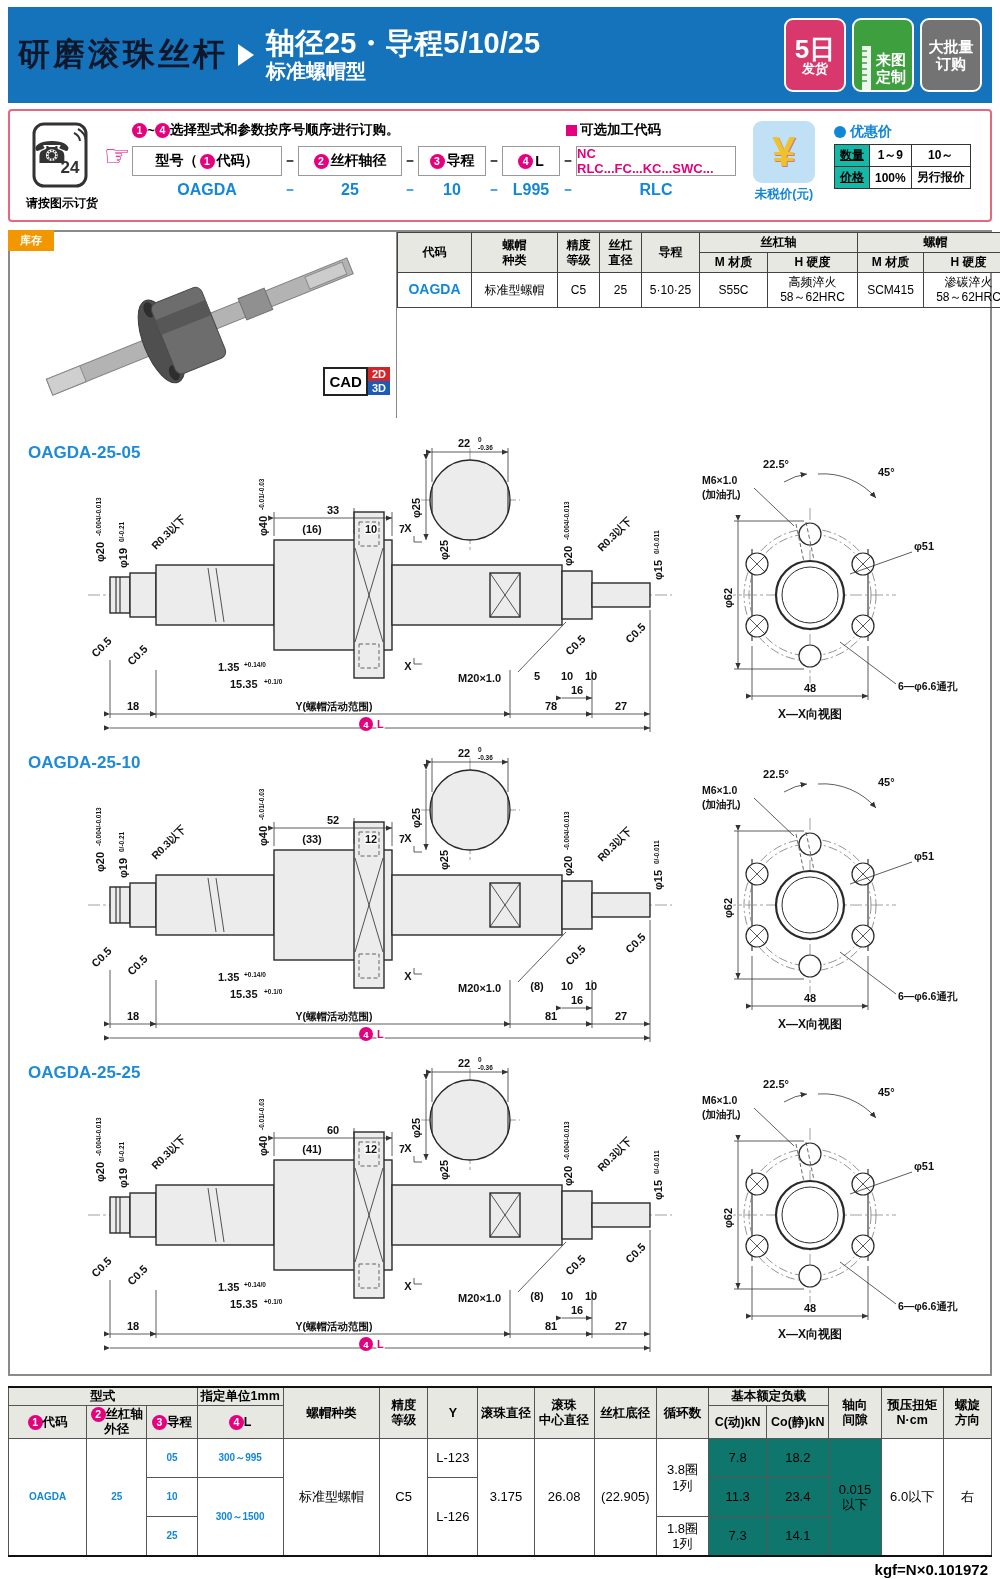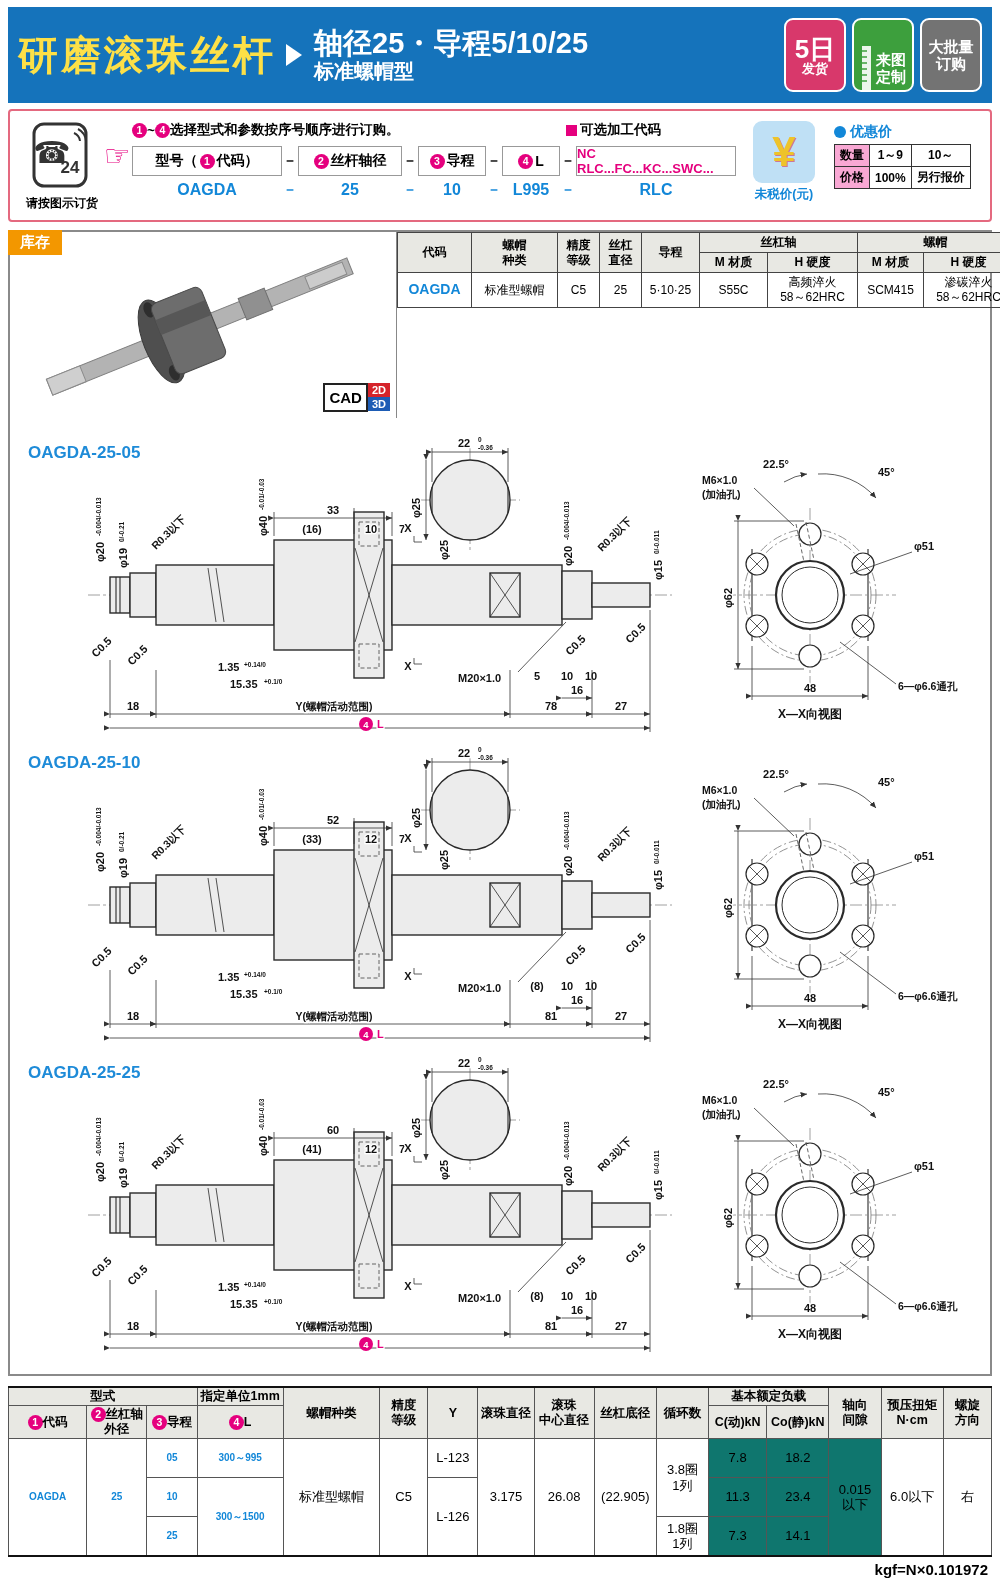--- a/index.html
+++ b/index.html
@@ -1,19 +1,19 @@
 <!DOCTYPE html>
 <html><head>
 <meta charset="utf-8">
 <style>
   html,body{margin:0;padding:0;background:#fff;font-family:"Liberation Sans","DejaVu Sans",sans-serif;}
   .page{width:1000px;margin:0 auto;background:#fff;}
   
   .hd{margin:7px 8px 6px;background:#1573bb;height:96px;display:flex;align-items:center;padding:0 10px;box-sizing:border-box;}
-  .hd-title{color:#fde047;font-size:40px;font-weight:bold;letter-spacing:3px;white-space:nowrap;}
+  .hd-title{color:#0f172a;font-size:32px;font-weight:bold;letter-spacing:3px;white-space:nowrap;}
   .hd-arrow{width:0;height:0;border-left:16px solid #fff;border-top:11px solid transparent;border-bottom:11px solid transparent;margin:0 12px 0 10px;}
   .hd-sub{color:#fff;line-height:1.15;}
   .hd-sub .l1{font-size:29px;font-weight:bold;}
   .hd-sub .l2{font-size:20px;font-weight:bold;}
   .hd-badges{margin-left:auto;display:flex;gap:6px;padding-left:47px;}
   .badge{width:62px;height:74px;border:2px solid #fff;border-radius:9px;color:#fff;display:flex;align-items:center;justify-content:center;box-sizing:border-box;}
   .badge.pink{background:#d8386b;}
   .badge.green{background:#3d9f3d;}
   .badge.purple{background:#737373;}
   .b1-wrap{text-align:center;line-height:1;}
@@ -41,27 +41,27 @@
   .ew1{width:150px}.ew2{width:104px}.ew3{width:68px}.ew4{width:58px}.ew5{width:160px}
   .price-col{flex:none;width:268px;display:flex;gap:8px;padding-left:6px;}
   .yen-wrap{width:84px;text-align:center;}
   .yen-box{width:62px;height:62px;margin:0 auto;background:#bfe0f5;border-radius:9px;display:flex;align-items:center;justify-content:center;font-size:42px;font-weight:bold;color:#eec32a;text-shadow:1px 1px 0 #c79;}
   .untaxed{color:#1287d8;font-size:12.5px;font-weight:bold;margin-top:3px;white-space:nowrap;}
   .promo-wrap{padding-top:2px;}
   .promo{display:flex;align-items:center;gap:4px;color:#1287d8;font-size:14px;font-weight:bold;margin-bottom:3px;}
   .dot{width:12px;height:12px;border-radius:50%;background:#1287d8;}
   .ptab{border-collapse:collapse;font-size:12px;font-weight:bold;}
   .ptab td{border:1px solid #333;padding:2px 5px;text-align:center;white-space:nowrap;}
-  .ptab .ph{background:#f9a8d4;}
+  .ptab .ph{background:#14b8a6;text-decoration:underline;}
   
   .main{margin:0 8px;border:2px solid #8a8a8a;position:relative;padding-bottom:14px;}
-  .stock{position:absolute;top:-2px;left:-2px;background:#f39700;color:#fff;font-size:15px;font-weight:bold;padding:3px 12px;}
+  .stock{position:absolute;top:-2px;left:-2px;background:#f39700;color:#fff;font-size:11px;font-weight:bold;padding:3px 12px;}
   .toprow{display:flex;}
   .photo{width:386px;height:186px;border-right:1.5px solid #888;position:relative;flex:none;}
-  .cadbadge{position:absolute;right:6px;bottom:6px;display:flex;align-items:stretch;}
+  .cadbadge{position:absolute;right:6px;bottom:22px;display:flex;align-items:stretch;}
   .cadlbl{border:2px solid #222;font-size:15px;font-weight:bold;padding:4px 4px;background:#fff;display:flex;align-items:center;}
   .cadcol{display:flex;flex-direction:column;}
   .cad2d{background:#d5232a;color:#fff;font-size:11px;font-weight:bold;padding:1px 4px;}
   .cad3d{background:#1d5cb5;color:#fff;font-size:11px;font-weight:bold;padding:1px 4px;}
   .spec-wrap{flex:1;padding:0;}
   table.spec{border-collapse:collapse;width:100%;table-layout:fixed;font-size:12px;}
   table.spec th,table.spec td{border:1px solid #444;text-align:center;padding:2px 2px;line-height:1.25;}
   table.spec th{background:#e8e8e3;font-weight:bold;}
   table.spec .code{color:#1287d8;font-weight:bold;font-size:14px;}
   .two{display:block;}

